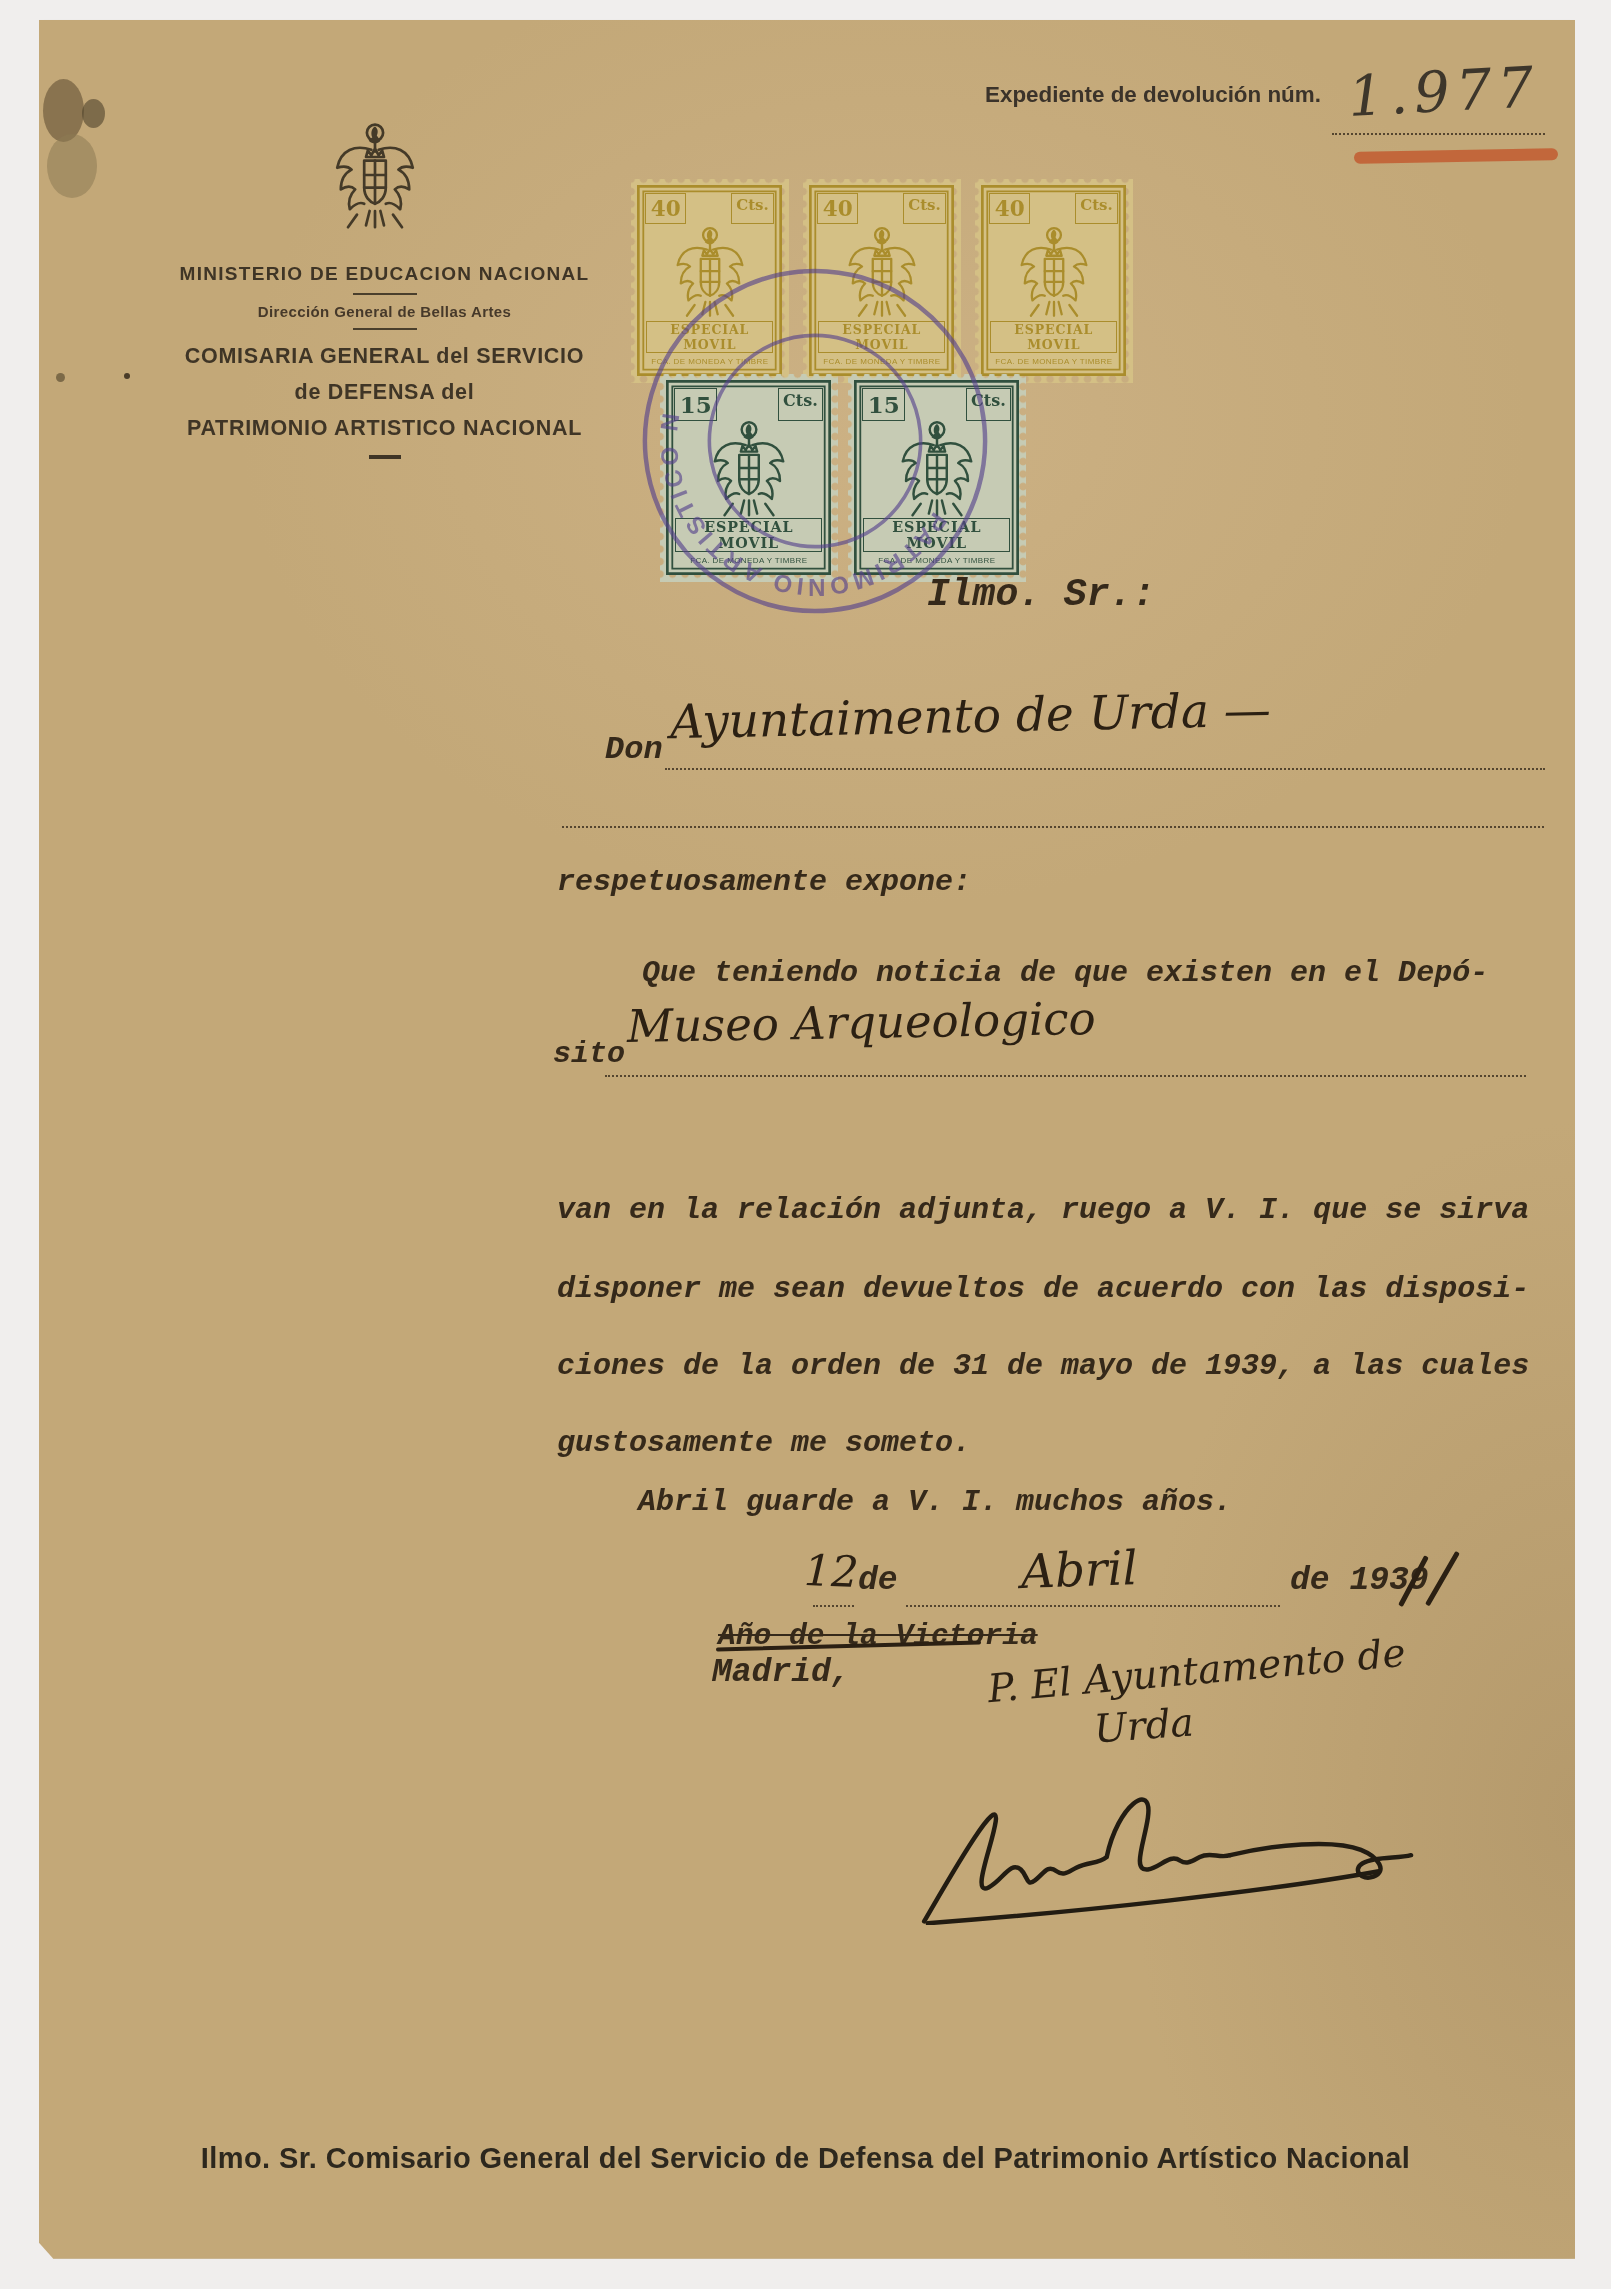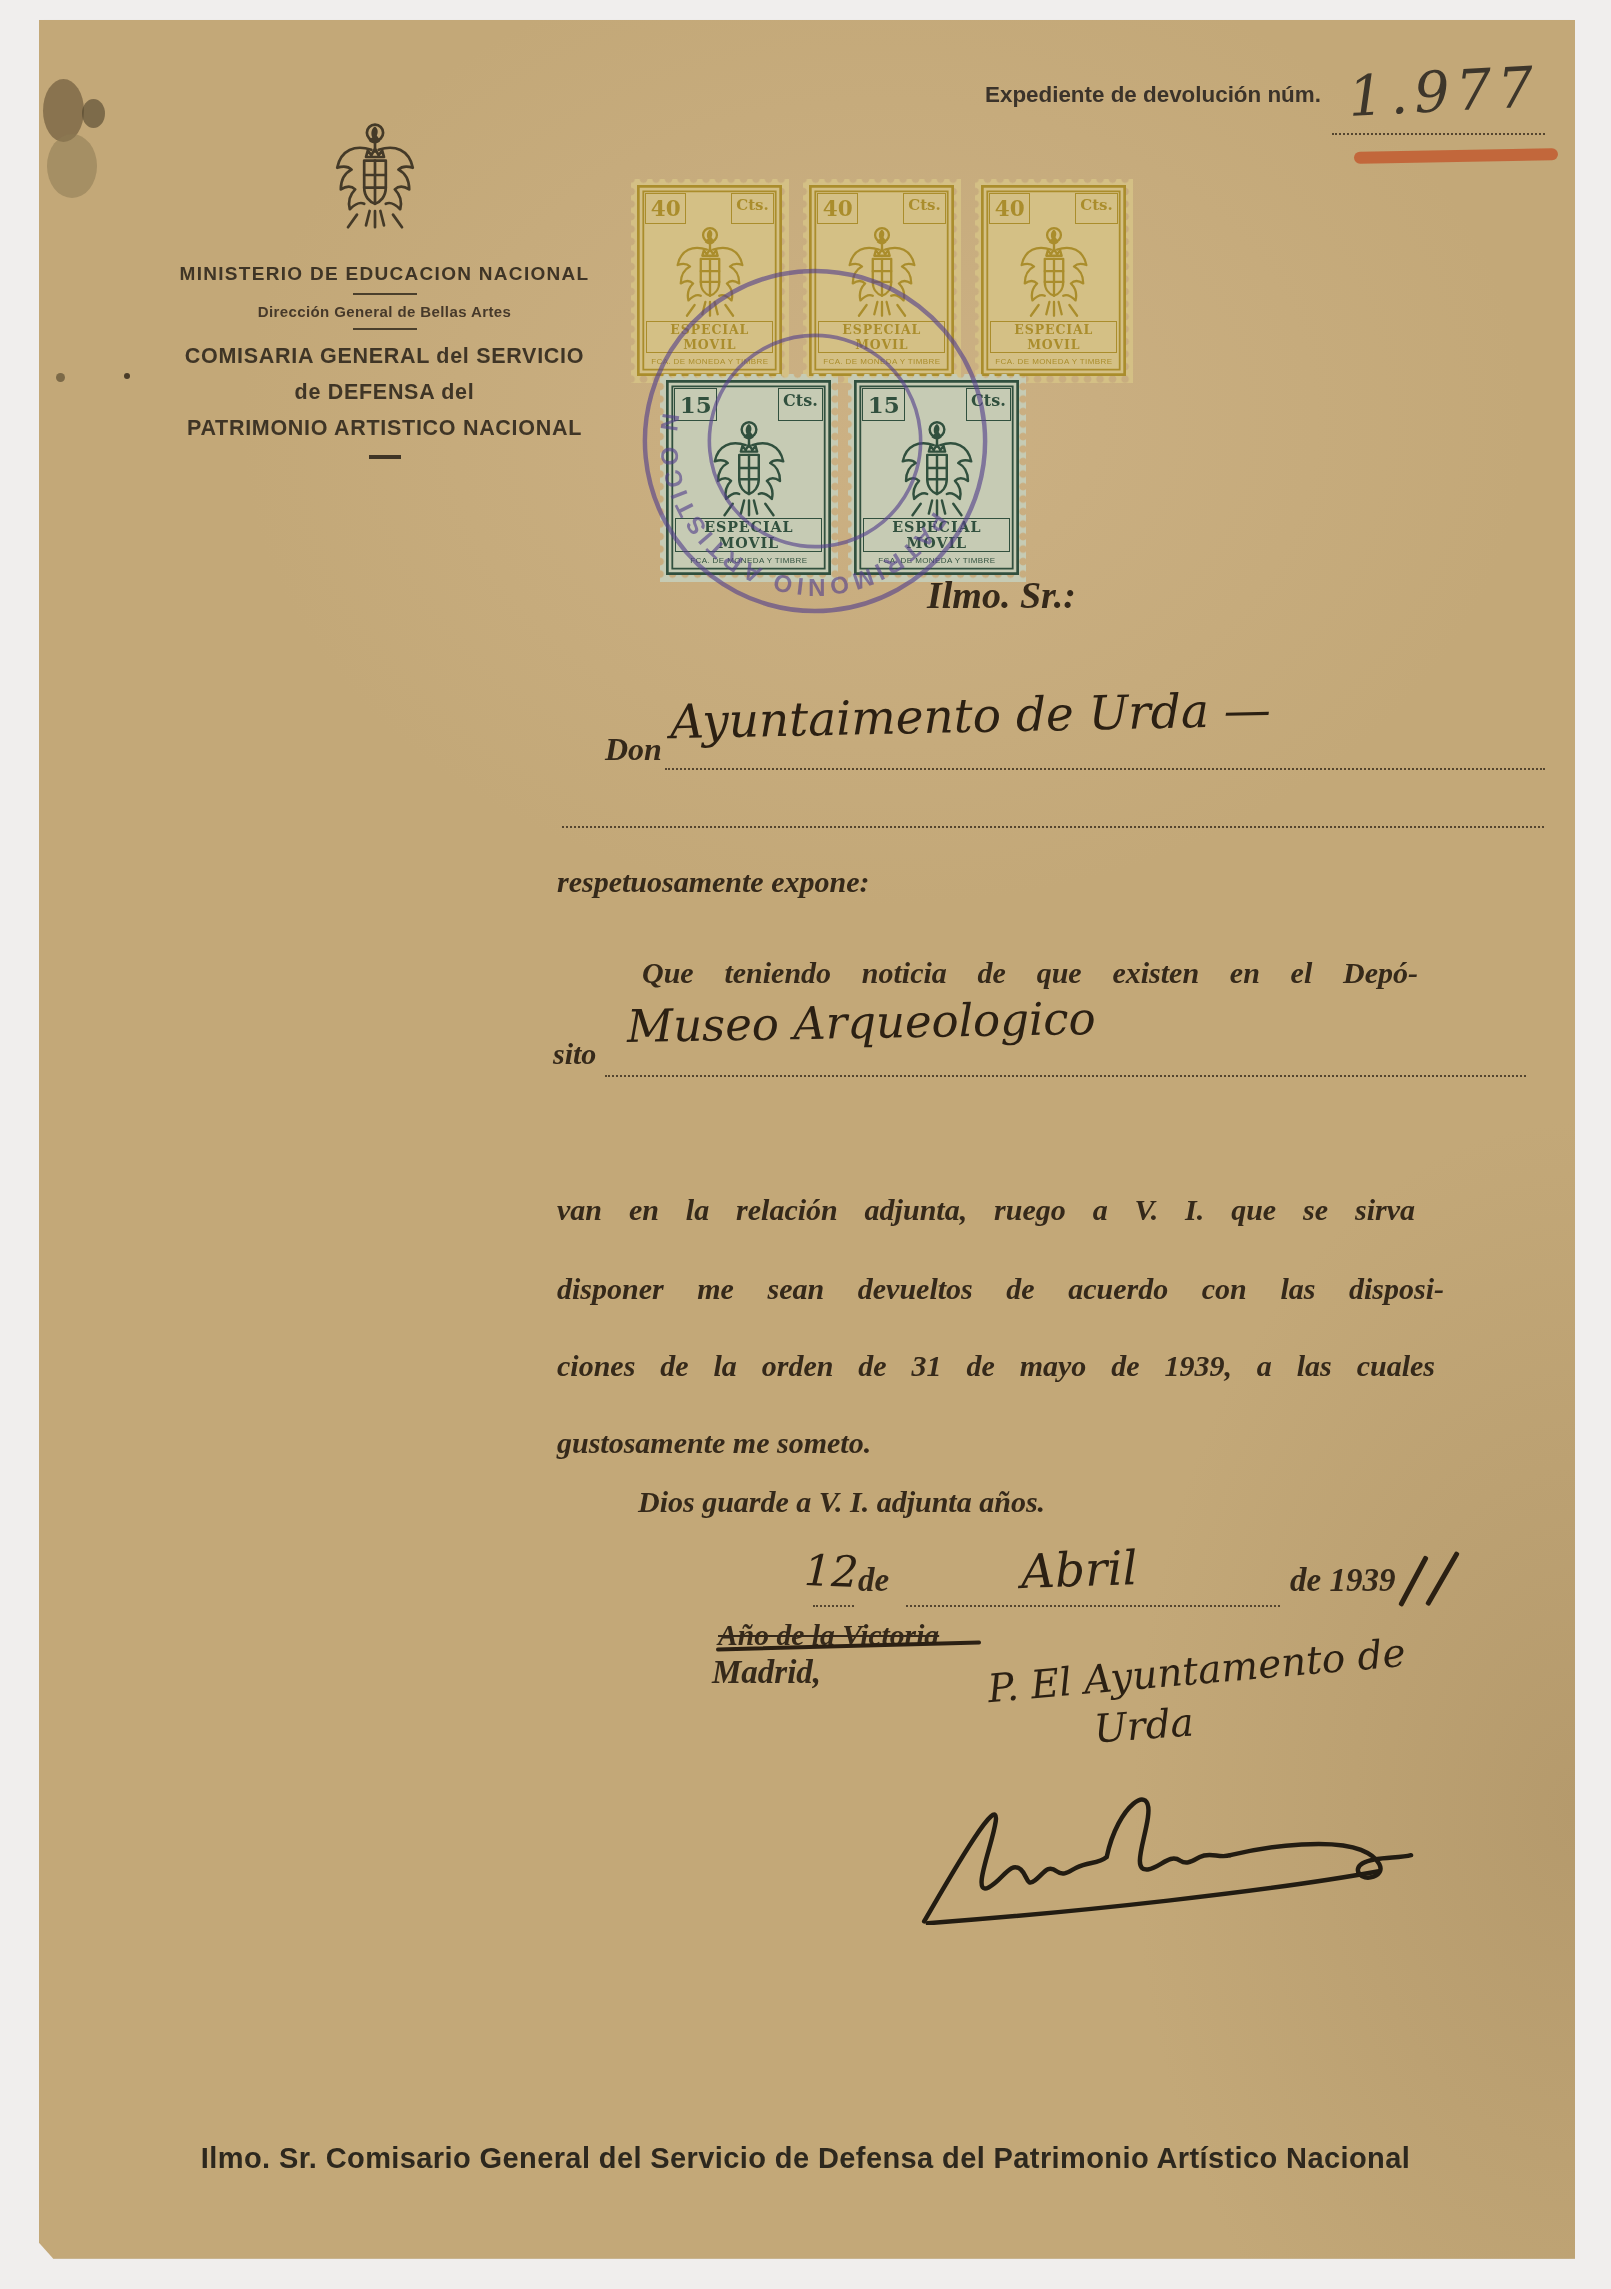--- a/index.html
+++ b/index.html
@@ -8,21 +8,21 @@
   .paper{position:absolute;left:39px;top:19.7px;width:1536px;height:2239px;
          background:
            radial-gradient(ellipse 1075px 806px at 55% 18%, #ccb184 0%, rgba(0,0,0,0) 60%),
            radial-gradient(ellipse 806px 1254px at 100% 80%, #b59a6c 0%, rgba(0,0,0,0) 55%),
            #c3a878;
          clip-path:polygon(0 0,100% 0,100% 100%,14.3px 100%,0 calc(100% - 16px));
          box-shadow:0 2.7px 9px rgba(0,0,0,.18);}
   .abs{position:absolute;}
   .printed{color:#35291a;}
   .sans{font-family:"Liberation Sans",sans-serif;}
-  .scriptbold{font-family:Liberation Serif, serif;font-style:italic;font-weight:bold;color:#35291a;}
+  .scriptbold{font-family:Liberation Mono, monospace;font-style:italic;font-weight:bold;color:#35291a;}
   .hand{font-family:"DejaVu Serif",serif;font-style:italic;color:#2b2013;white-space:nowrap;}
   .dotted{border-bottom:2.7px dotted #54452f;height:0;}
   .justline{text-align:justify;text-align-last:justify;white-space:nowrap;}
   
   .stain{position:absolute;border-radius:50%;}
   
   .letterhead{position:absolute;left:125px;top:256px;width:519px;text-align:center;color:#3f3526;}
   .lh1{font-size:19px;font-weight:bold;letter-spacing:1.3px;margin-top:7px;}
   .lh-rule{width:64px;height:1.8px;background:#4a3f2c;margin:8px auto;}
   .lh2{font-size:15px;font-weight:bold;letter-spacing:0.4px;color:#46392a;}
@@ -189,21 +189,21 @@
 
   <div class="abs scriptbold justline" style="left:642px;top:956px;width:776px;font-size:30px">Que teniendo noticia de que existen en el Depó-</div>
   <div class="abs scriptbold" style="left:553px;top:1037px;font-size:30px">sito</div>
   <div class="abs dotted" style="left:605px;top:1075px;width:921px"></div>
   <div class="abs hand" style="left:627px;top:996px;font-size:45px;transform:rotate(-1deg)">Museo Arqueologico</div>
   <div class="abs scriptbold justline" style="left:557px;top:1193px;width:858px;font-size:30px">van en la relación adjunta, ruego a V. I. que se sirva</div>
   <div class="abs scriptbold justline" style="left:557px;top:1272px;width:887px;font-size:30px">disponer me sean devueltos de acuerdo con las disposi-</div>
   <div class="abs scriptbold justline" style="left:557px;top:1349px;width:878px;font-size:30px">ciones de la orden de 31 de mayo de 1939, a las cuales</div>
   <div class="abs scriptbold" style="left:557px;top:1426px;font-size:30px">gustosamente me someto.</div>
 
-  <div class="abs scriptbold" style="left:638px;top:1485px;font-size:30px">Dios guarde a V. I. adjunta años.</div>
+  <div class="abs scriptbold" style="left:638px;top:1485px;font-size:30px">Abril guarde a V. I. muchos años.</div>
 
   <div class="abs scriptbold" style="left:712px;top:1654px;font-size:33px">Madrid,</div>
   <div class="abs dotted" style="left:813px;top:1605px;width:41px"></div>
   <div class="abs hand" style="left:804px;top:1546px;font-size:43px;transform:rotate(2deg)">12</div>
   <div class="abs scriptbold" style="left:858px;top:1562px;font-size:33px">de</div>
   <div class="abs dotted" style="left:906px;top:1605px;width:374px"></div>
   <div class="abs hand" style="left:1021px;top:1542px;font-size:47px;transform:rotate(-2deg)">Abril</div>
   <div class="abs scriptbold" style="left:1290px;top:1562px;font-size:33px">de 1939</div>
   <div class="strike" style="left:1411px;top:1553px;width:4.5px;height:56px;transform:rotate(28deg)"></div>
   <div class="strike" style="left:1440px;top:1548px;width:4.5px;height:61px;transform:rotate(30deg)"></div>

